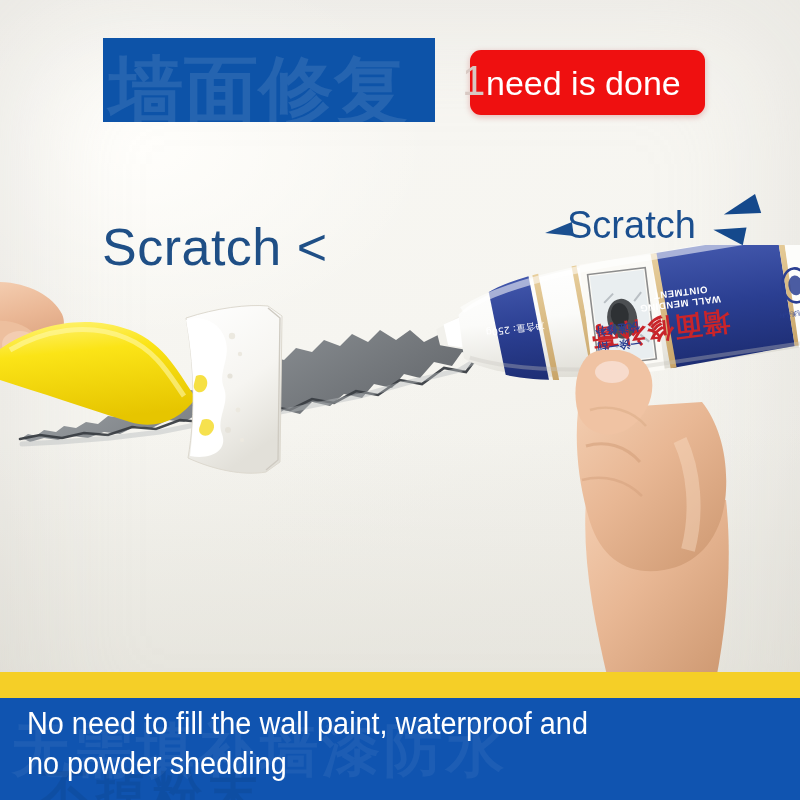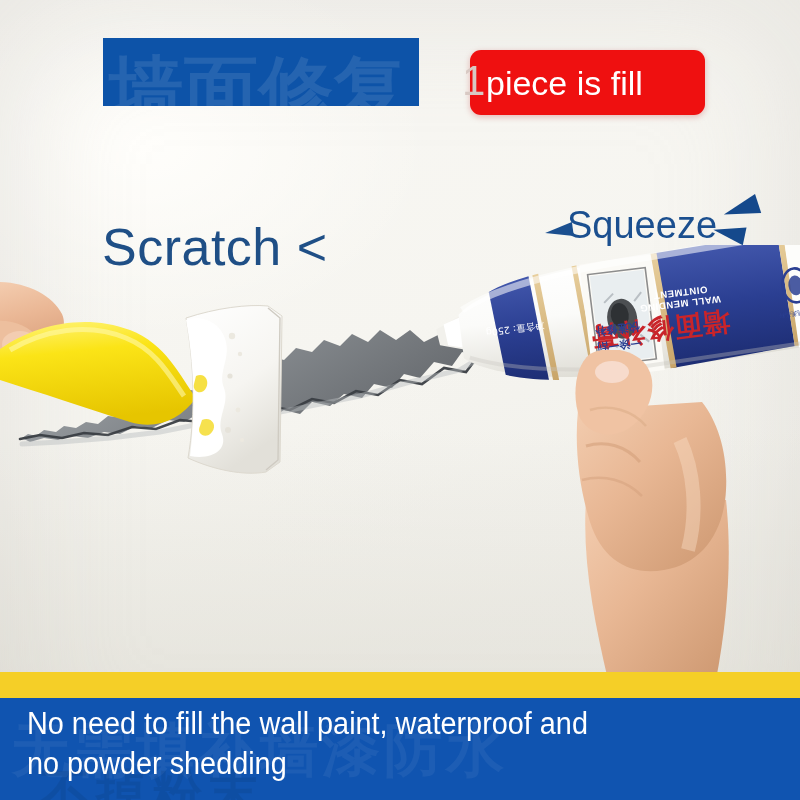--- a/index.html
+++ b/index.html
@@ -20,24 +20,25 @@
   }
   .wall-shade{
     position:absolute;left:0;top:430px;width:800px;height:250px;
     background:linear-gradient(180deg,rgba(226,224,216,0) 0%,rgba(221,219,210,.55) 100%);
   }
   .wall-vig{
     position:absolute;inset:0;
     box-shadow:inset 0 0 120px 20px rgba(200,197,188,.30);
   }
   .blue-box{
-    position:absolute;left:103px;top:38px;width:316px;height:68px;
+    position:absolute;left:103px;top:38px;width:316px;height:84px;
     background:#0d53a8;
     display:flex;align-items:center;
     overflow:hidden;
+    padding-left:16px;
   }
   .blue-box .ghost{
     position:absolute;left:6px;top:4px;
     font-size:74px;color:rgba(255,255,255,.10);font-weight:bold;
     font-family:"DejaVu Sans", sans-serif;letter-spacing:1px;white-space:nowrap;
   }
   .blue-box .label{
     position:relative;z-index:2;
     color:#ffffff;font-size:44px;letter-spacing:.5px;
     padding-left:14px;line-height:1;
@@ -325,30 +326,30 @@
 
     <path d="M120,90 C134,120 138,162 128,200" fill="none" stroke="#f8dcc4" stroke-width="14" opacity="0.45"></path>
   </svg>
 
   <div class="blue-box">
     <div class="ghost">墙面修复</div>
   </div>
 
   <div class="one-ghost">1</div>
   <div class="red-box">
-    <div class="label">piece is fill</div>
+    <div class="label">need is done</div>
   </div>
 
   <div class="scratch">Scratch &lt;</div>
 
   <div class="squeeze-wrap">
     <span class="tri tri-small"></span>
     <span class="tri tri-up"></span>
     <span class="tri tri-dn"></span>
-    <span class="squeeze">Squeeze</span>
+    <span class="squeeze">Scratch</span>
   </div>
 
   <div class="yellow-stripe"></div>
   <div class="blue-band">
     <div class="ghostrow">无需填补墙漆防水</div>
     <div class="ghostrow2">不掉粉末</div>
     <div class="band-text">
       <div>No need to fill the wall paint, waterproof and</div>
       <div>no powder shedding</div>
     </div>

